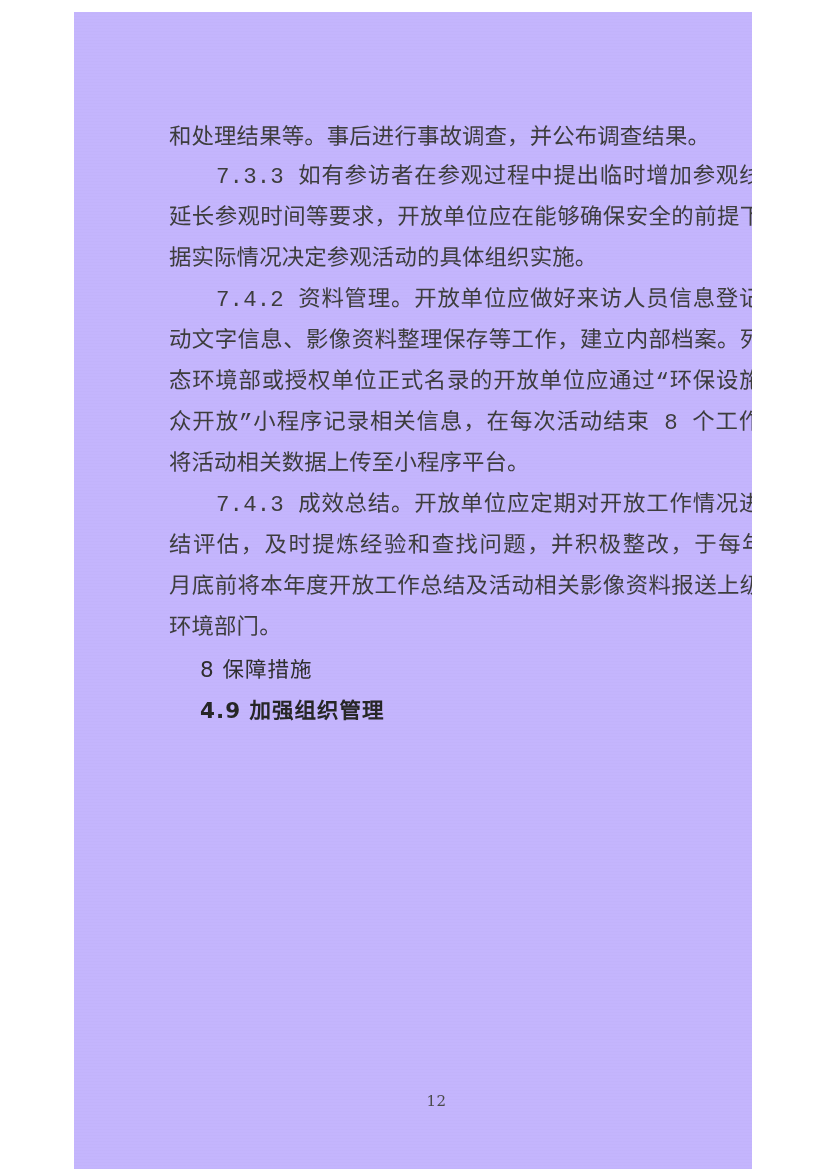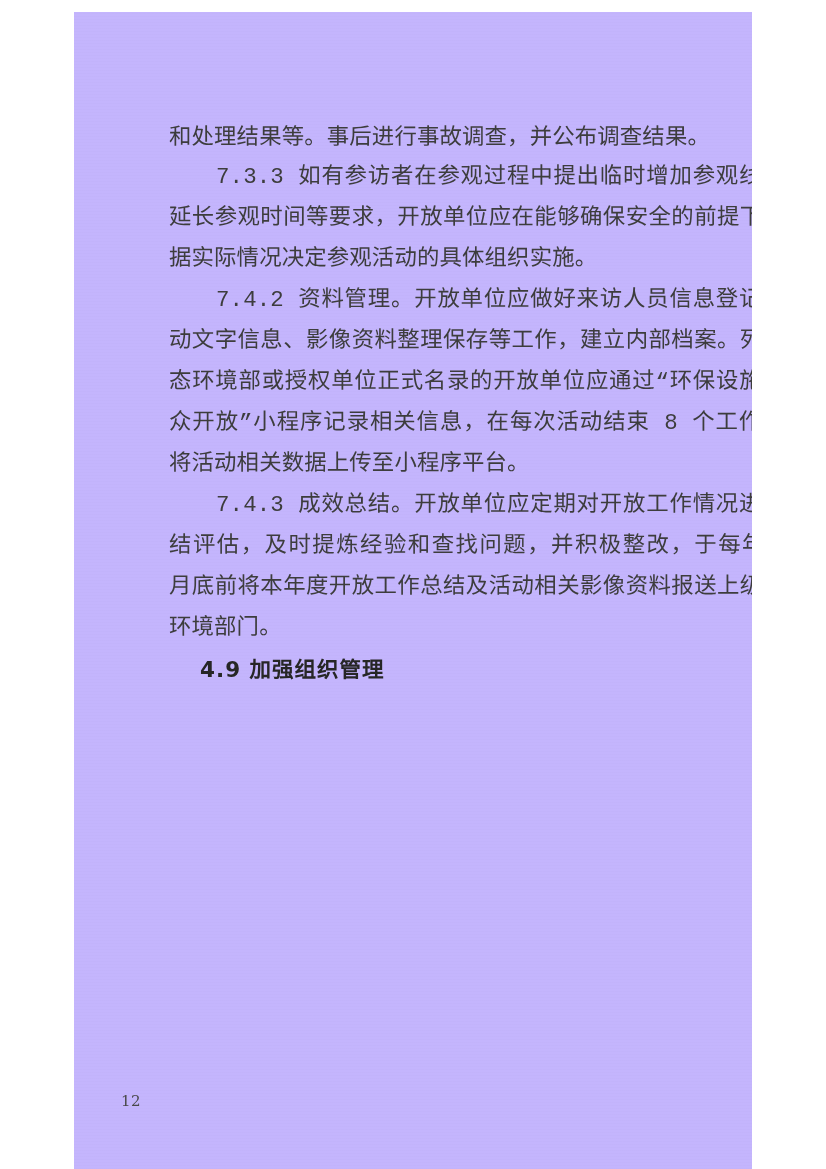--- a/index.html
+++ b/index.html
@@ -72,20 +72,21 @@
     font-size: 21.5px;
     color: #2e2e2e;
   }
 
   
   .folio {
     position: absolute;
     left: 0;
     right: 0;
     top: 1080px;
+    text-align: center;
     font-family: "DejaVu Serif", "Liberation Serif", serif;
     font-size: 15px;
     color: #4a4a4a;
     letter-spacing: 0.5px;
     padding-left: 47px;
   }
 
   
   .scan {
     position: absolute;
@@ -109,20 +110,21 @@
     <p class="para">和处理结果等。事后进行事故调查，并公布调查结果。</p>
 
     <p class="para indent">7.3.3 如有参访者在参观过程中提出临时增加参观线路、延长参观时间等要求，开放单位应在能够确保安全的前提下，根据实际情况决定参观活动的具体组织实施。</p>
 
 
 
     <p class="para indent">7.4.2 资料管理。开放单位应做好来访人员信息登记、活动文字信息、影像资料整理保存等工作，建立内部档案。列入生态环境部或授权单位正式名录的开放单位应通过“环保设施向公众开放”小程序记录相关信息，在每次活动结束 8 个工作日内将活动相关数据上传至小程序平台。</p>
 
     <p class="para indent">7.4.3 成效总结。开放单位应定期对开放工作情况进行总结评估，及时提炼经验和查找问题，并积极整改，于每年 12 月底前将本年度开放工作总结及活动相关影像资料报送上级生态环境部门。</p>
 
+    <h1 class="heading plain">8 保障措施</h1>
 
     <h2 class="heading bold">4.9 加强组织管理</h2>
 
 
   </div>
 
   <div class="folio">12</div>
 
   <div class="scan"></div>
 

